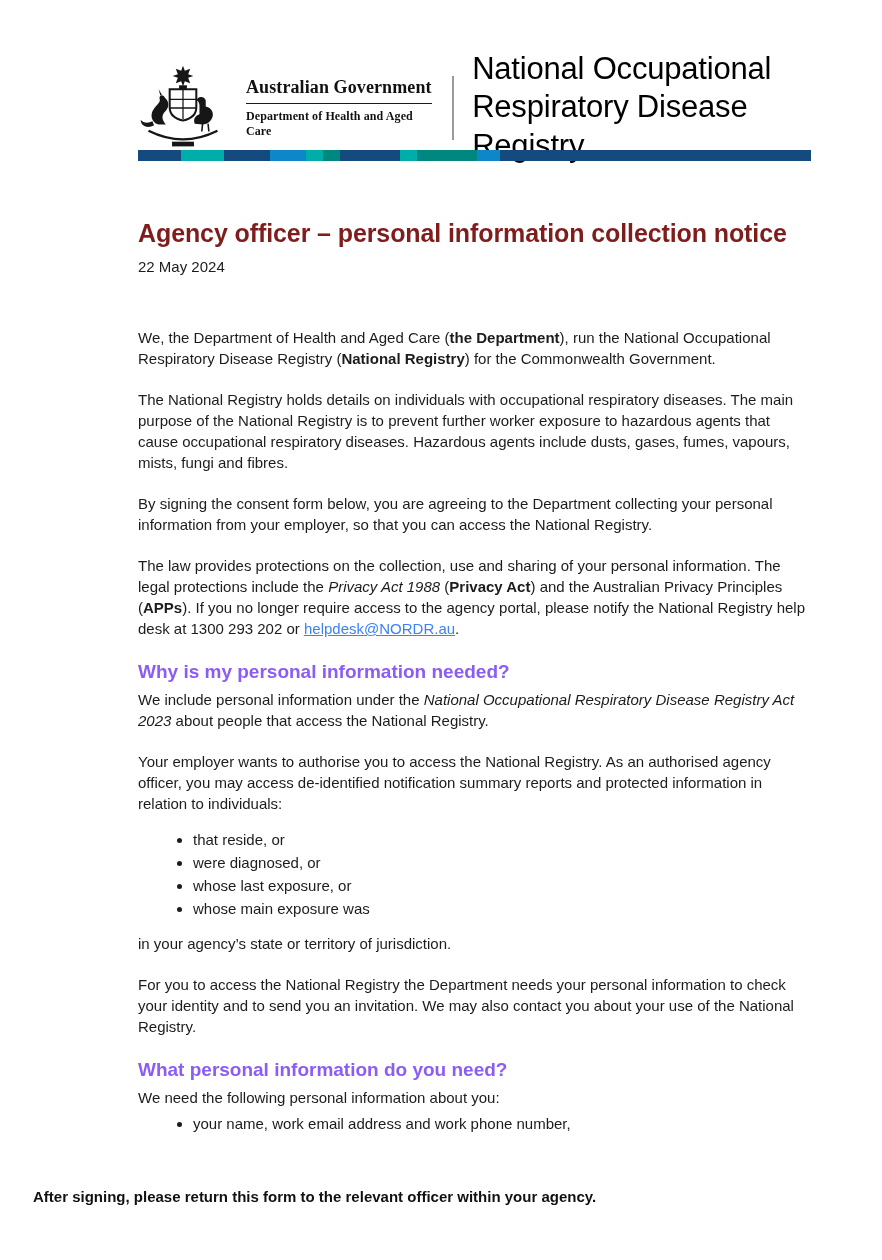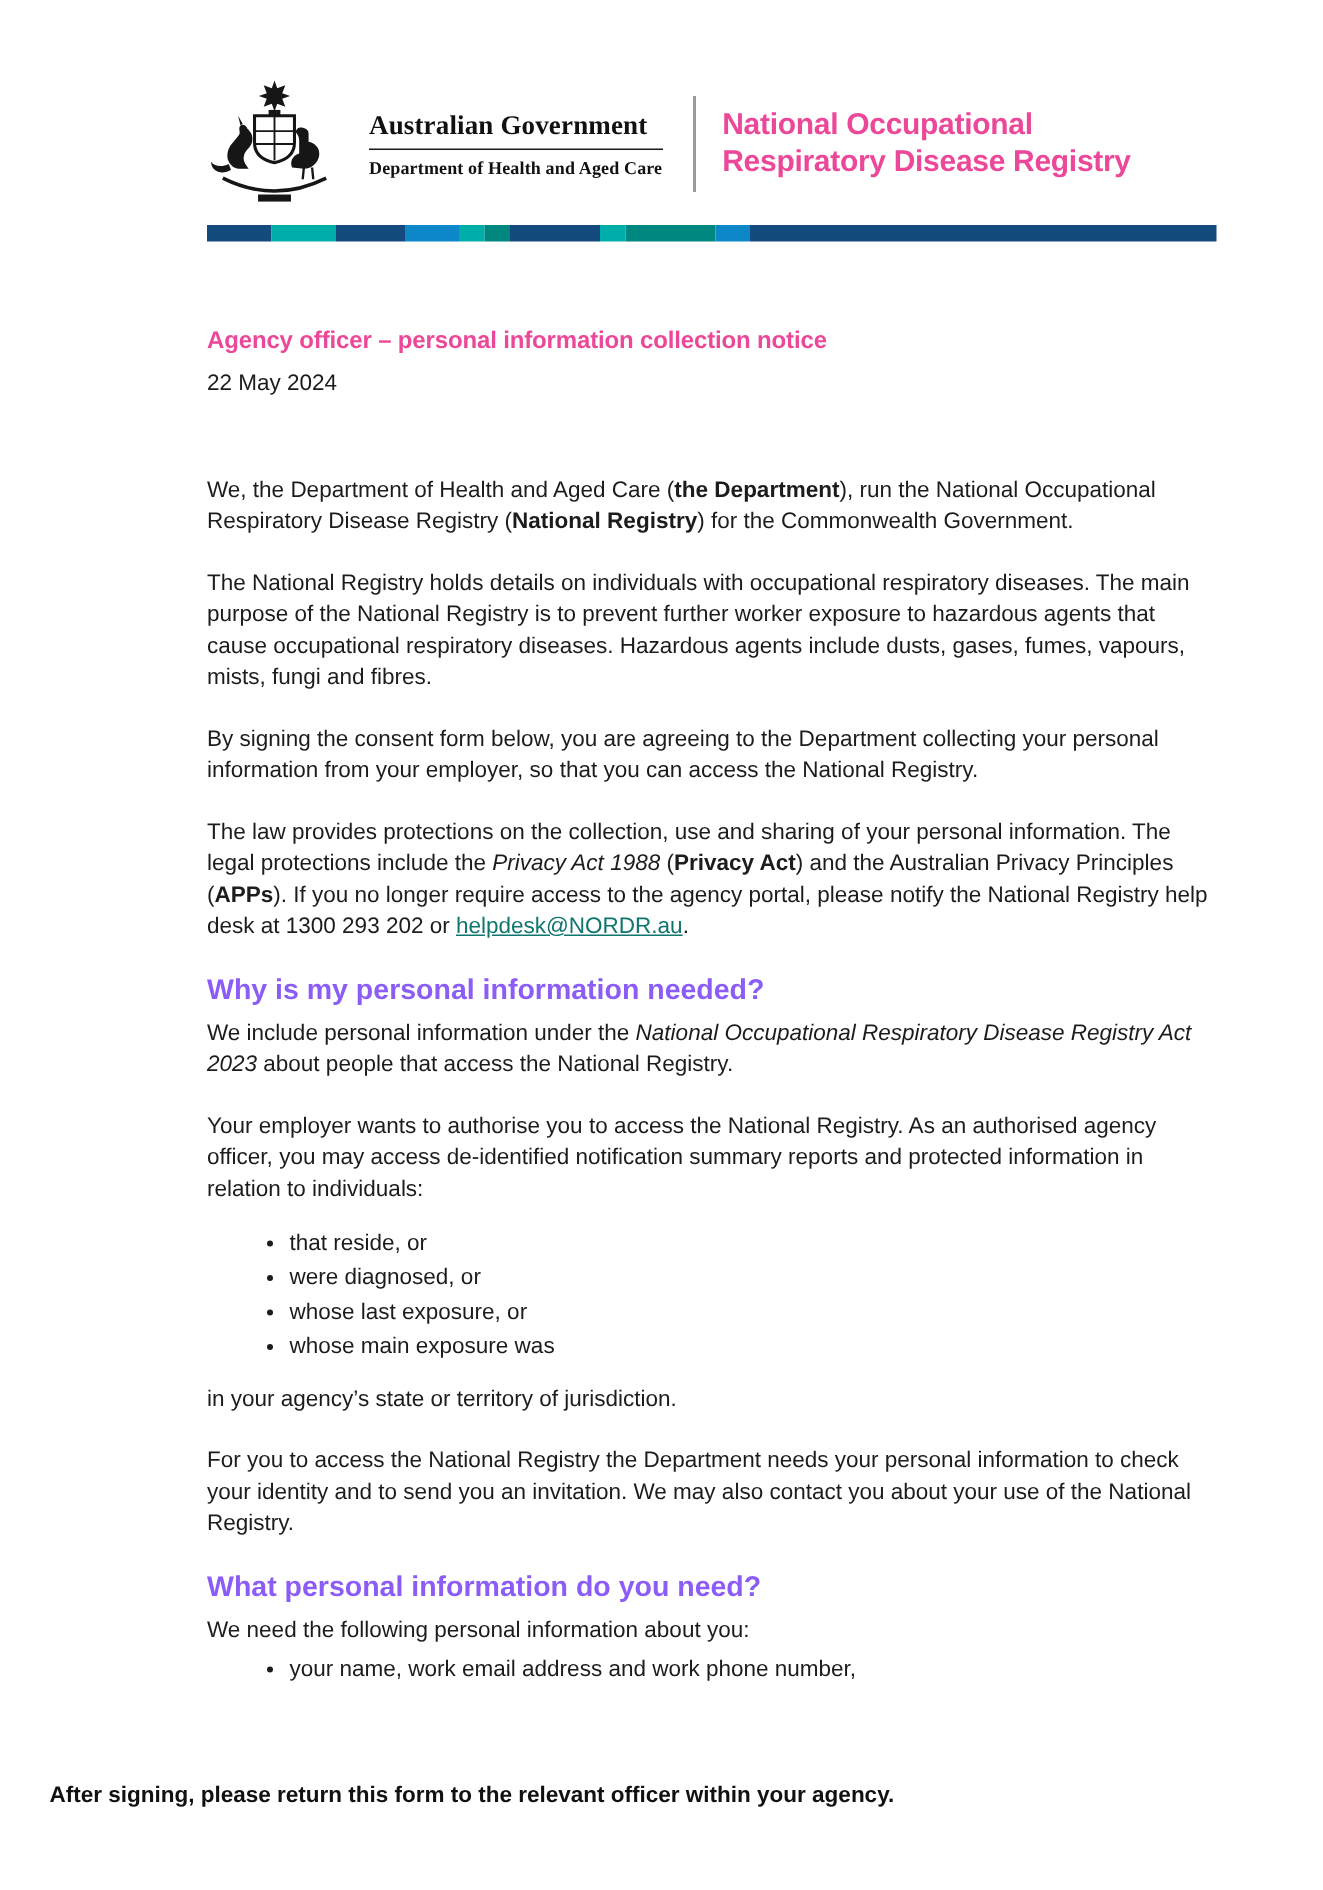--- a/index.html
+++ b/index.html
@@ -9,36 +9,36 @@
     font-family:"Liberation Sans", sans-serif; color:#1c1c1c; overflow:hidden;
     margin:0 auto;
   }
   
   .header { position:absolute; left:103px; top:50px; display:flex; align-items:center; }
   .coat { width:94px; height:92px; flex:none; }
   .gov-text { margin-left:16px; font-family:"Liberation Serif", serif; color:#111; }
   .gov-line1 { font-weight:bold; font-size:18px; padding-bottom:5px; border-bottom:1.6px solid #1a1a1a; letter-spacing:.1px; }
   .gov-line2 { font-weight:bold; font-size:12px; padding-top:5px; letter-spacing:.1px; }
   .logo-divider { width:2px; height:64px; background:#9a9a9a; margin:0 18px 0 20px; flex:none; }
-  .registry-text { font-weight:bold; font-size:20px; line-height:1.24; color:#ec4899; letter-spacing:-.2px; }
+  .registry-text { font-weight:normal; font-size:31px; line-height:1.24; color:#000000; letter-spacing:-.2px; }
   
   .stripe { position:absolute; left:105px; top:150px; width:673px; height:11px; display:flex; }
   .stripe .seg { height:100%; flex:none; }
   
   .content { position:absolute; left:105px; top:219px; width:674px; }
-  h1.doc-title { font-size:16px; font-weight:bold; color:#ec4899; letter-spacing:-.1px; margin:0 0 10px 0; }
+  h1.doc-title { font-size:25px; font-weight:bold; color:#7f1d1d; letter-spacing:-.1px; margin:0 0 10px 0; }
   .doc-date { font-size:15px; color:#1c1c1c; margin:0 0 52px 0; }
   .content p { font-size:15px; line-height:21px; margin:0 0 20px 0; }
   .content h2 { font-size:19px; line-height:26px; font-weight:bold; color:#8b5cf6; margin:2px 0 4px 0; }
   .content ul { margin:-6px 0 13px 0; padding-left:55px; }
   .content ul li { font-size:15px; line-height:21px; padding:1px 0; }
   .content ul.tight { margin-top:-16px; }
   .b { font-weight:bold; }
   .i { font-style:italic; }
-  a { color:#0f766e; text-decoration:underline; }
+  a { color:#3b82f6; text-decoration:underline; }
   
   .footer { position:absolute; left:0; right:0; top:1188px; 
             font-size:15px; font-weight:bold; color:#111; }
 </style>
 </head>
 <body>
 
 <div class="page">
 
   <div class="header">

